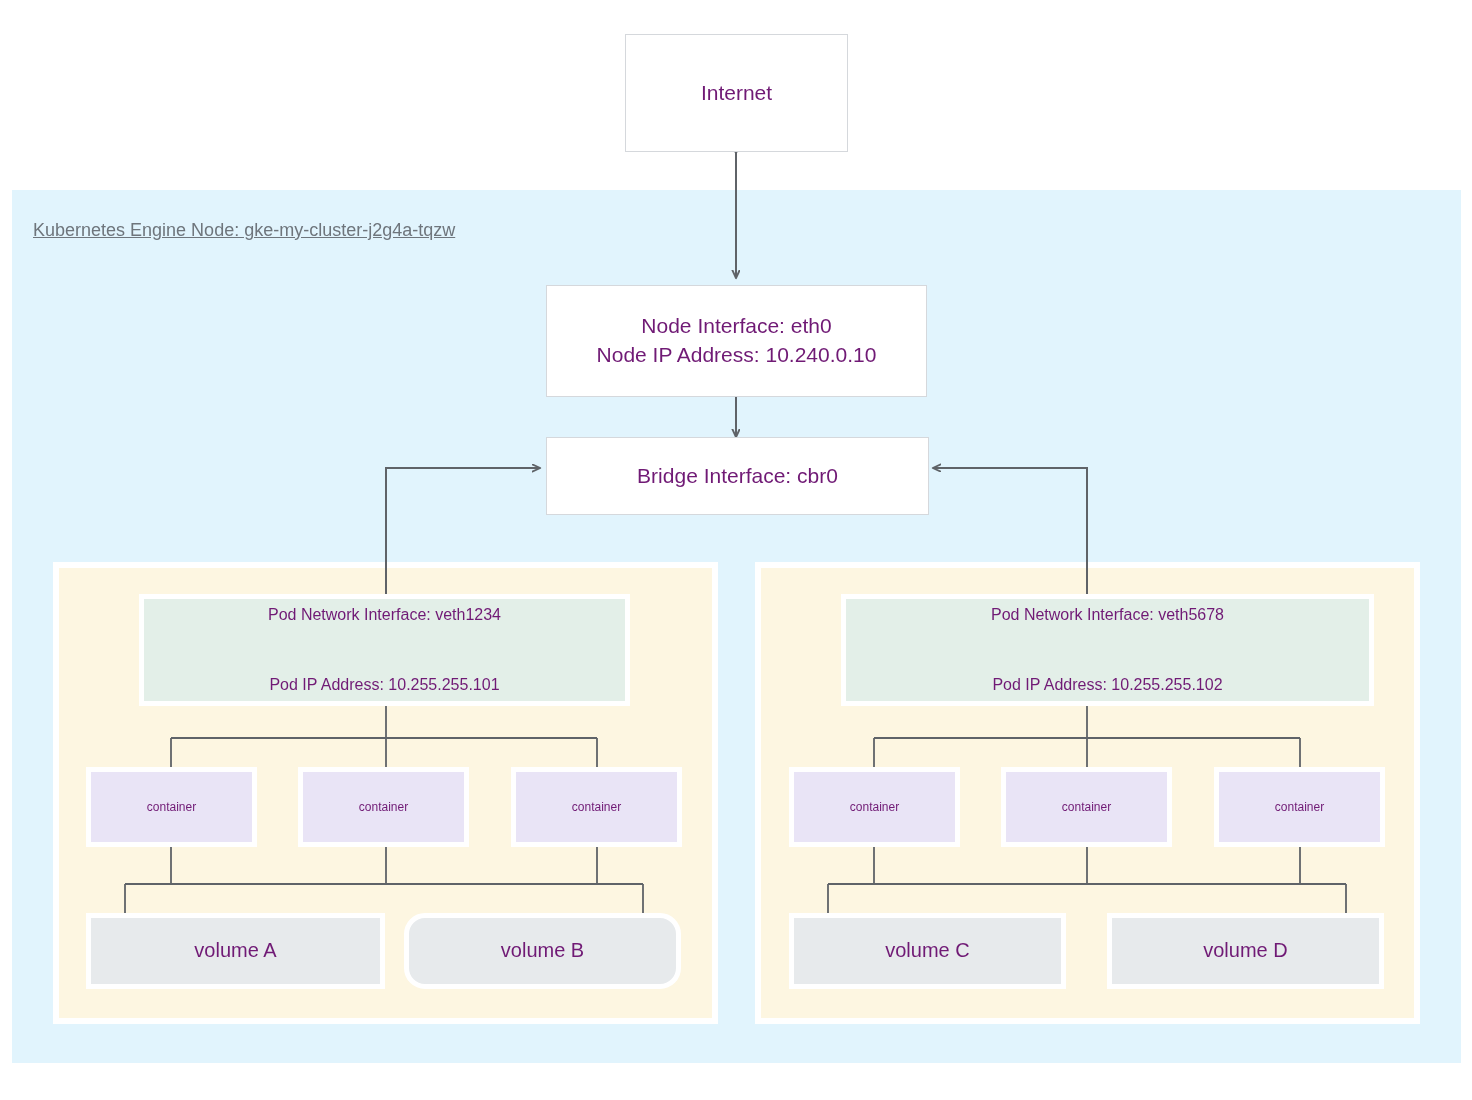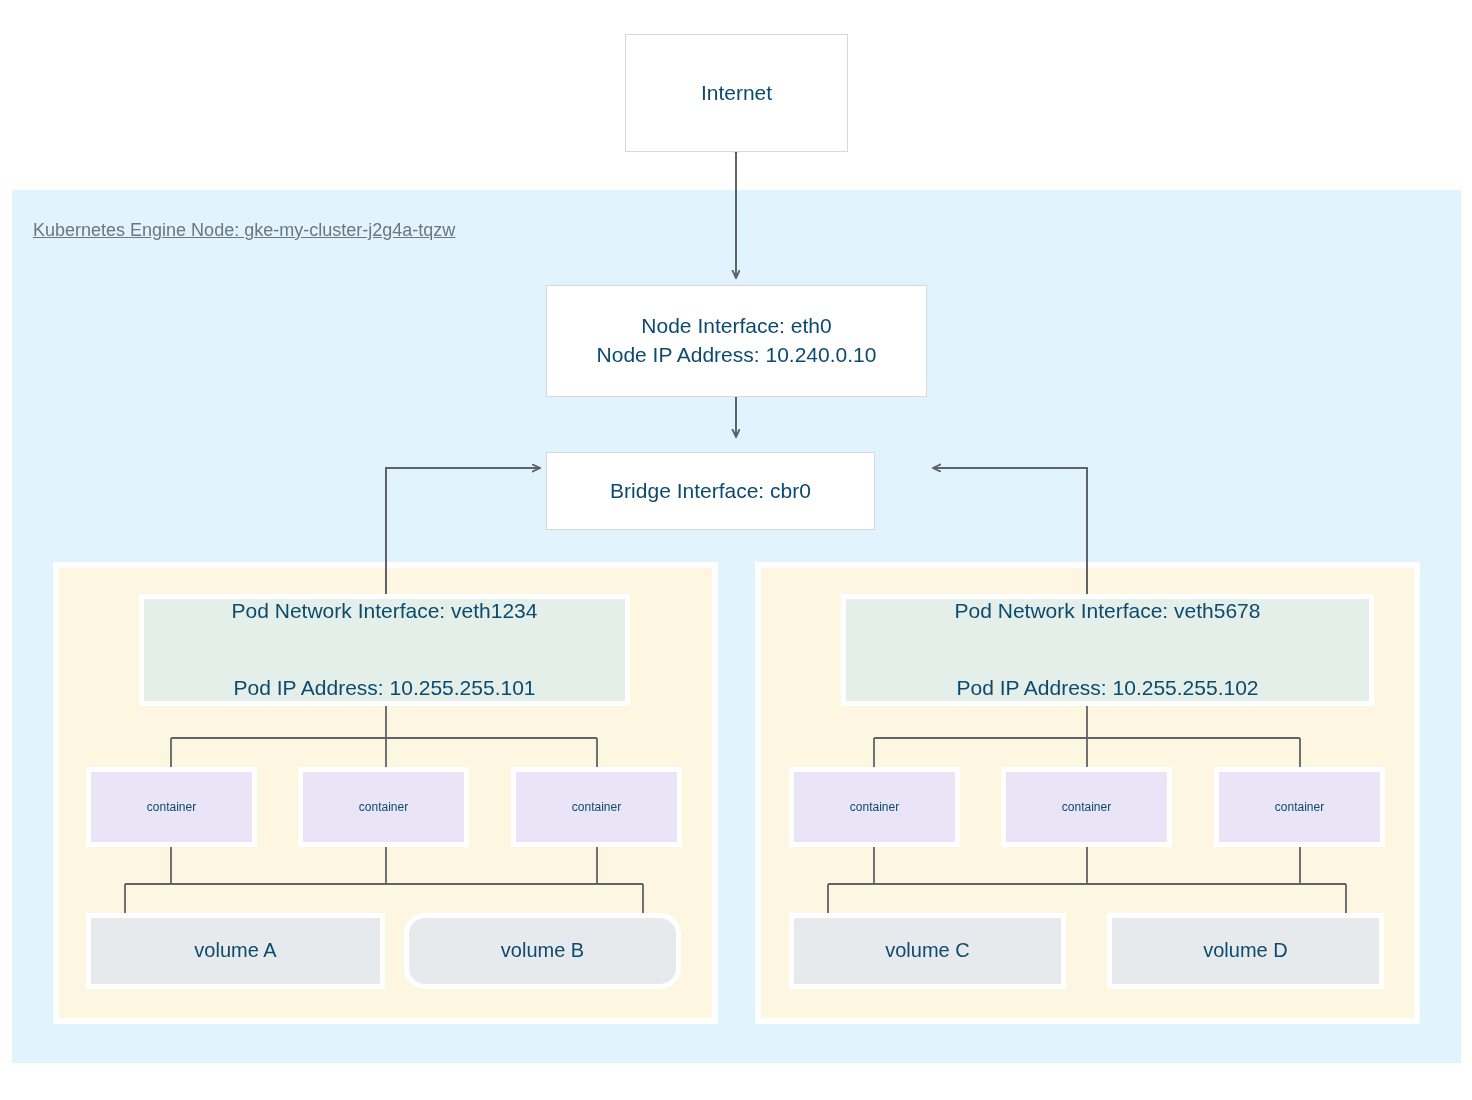--- a/index.html
+++ b/index.html
@@ -31,21 +31,21 @@
 
   
   .box {
     position: absolute;
     box-sizing: border-box;
     display: flex;
     flex-direction: column;
     align-items: center;
     justify-content: center;
     text-align: left;
-    color: #0c4a6e;
+    color: #701a75;
     line-height: 1.38;
   }
   .box .line { display: block; white-space: nowrap; }
 
   
   .plain {
     background: #ffffff;
     border: 1px solid #d5d8dc;
     font-size: 21px;
   }
@@ -74,21 +74,21 @@
     position: absolute;
     background: #fdf6e1;
     border: 6px solid #ffffff;
     box-sizing: border-box;
   }
 
   
   .pod-iface {
     background: #e3efe8;
     border: 5px solid #ffffff;
-    font-size: 21px;
+    font-size: 16px;
     gap: 48px;
   }
 
   
   .container-box {
     background: #e9e4f6;
     border: 5px solid #ffffff;
     font-size: 12px;
   }
 
@@ -161,21 +161,21 @@
 
   <div class="box plain" style="left:625px; top:34px; width:223px; height:118px;">
     <span class="line">Internet</span>
   </div>
 
   <div class="box plain" style="left:546px; top:285px; width:381px; height:112px;">
     <span class="line">Node Interface: eth0</span>
     <span class="line">Node IP Address: 10.240.0.10</span>
   </div>
 
-  <div class="box plain" style="left:546px; top:452px; width:329px; height:78px;">
+  <div class="box plain" style="left:546px; top:437px; width:383px; height:78px;">
     <span class="line">Bridge Interface: cbr0</span>
   </div>
 
   <div class="box pod-iface" style="left:139px; top:594px; width:491px; height:112px;">
     <span class="line">Pod Network Interface: veth1234</span>
     <span class="line">Pod IP Address: 10.255.255.101</span>
   </div>
 
   <div class="box container-box" style="left:86px; top:767px; width:171px; height:80px;">
     <span class="line">container</span>

